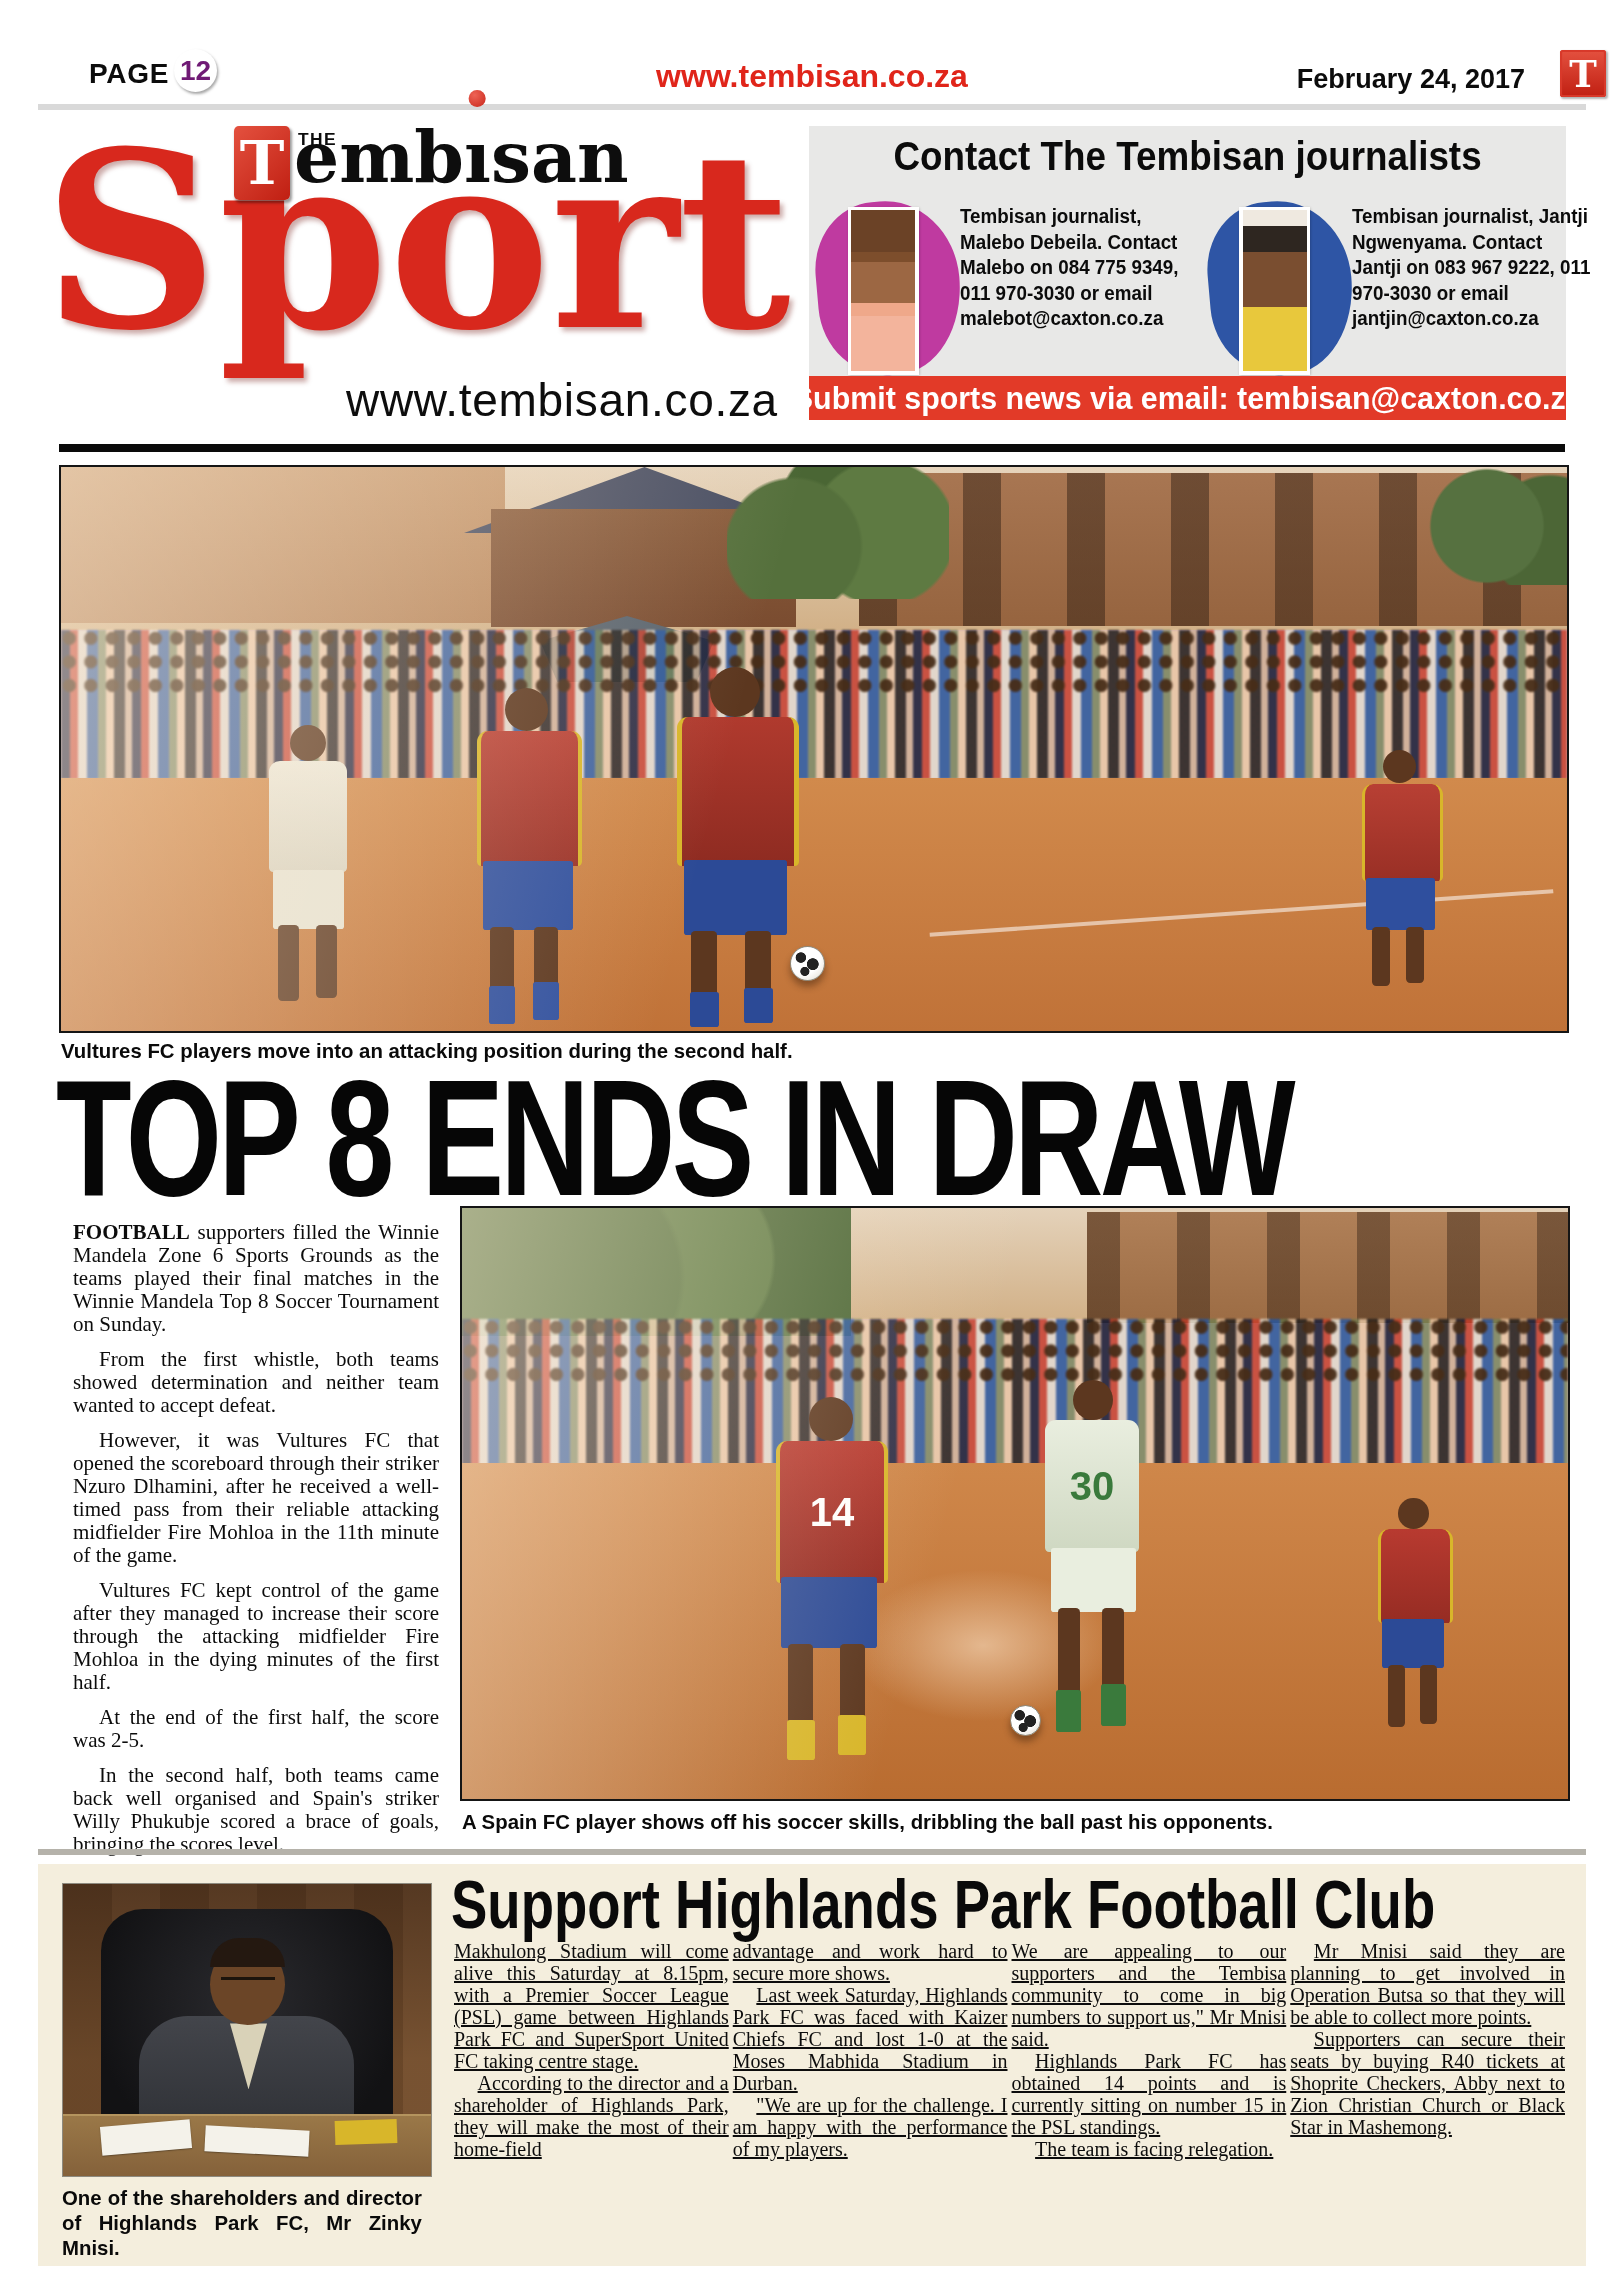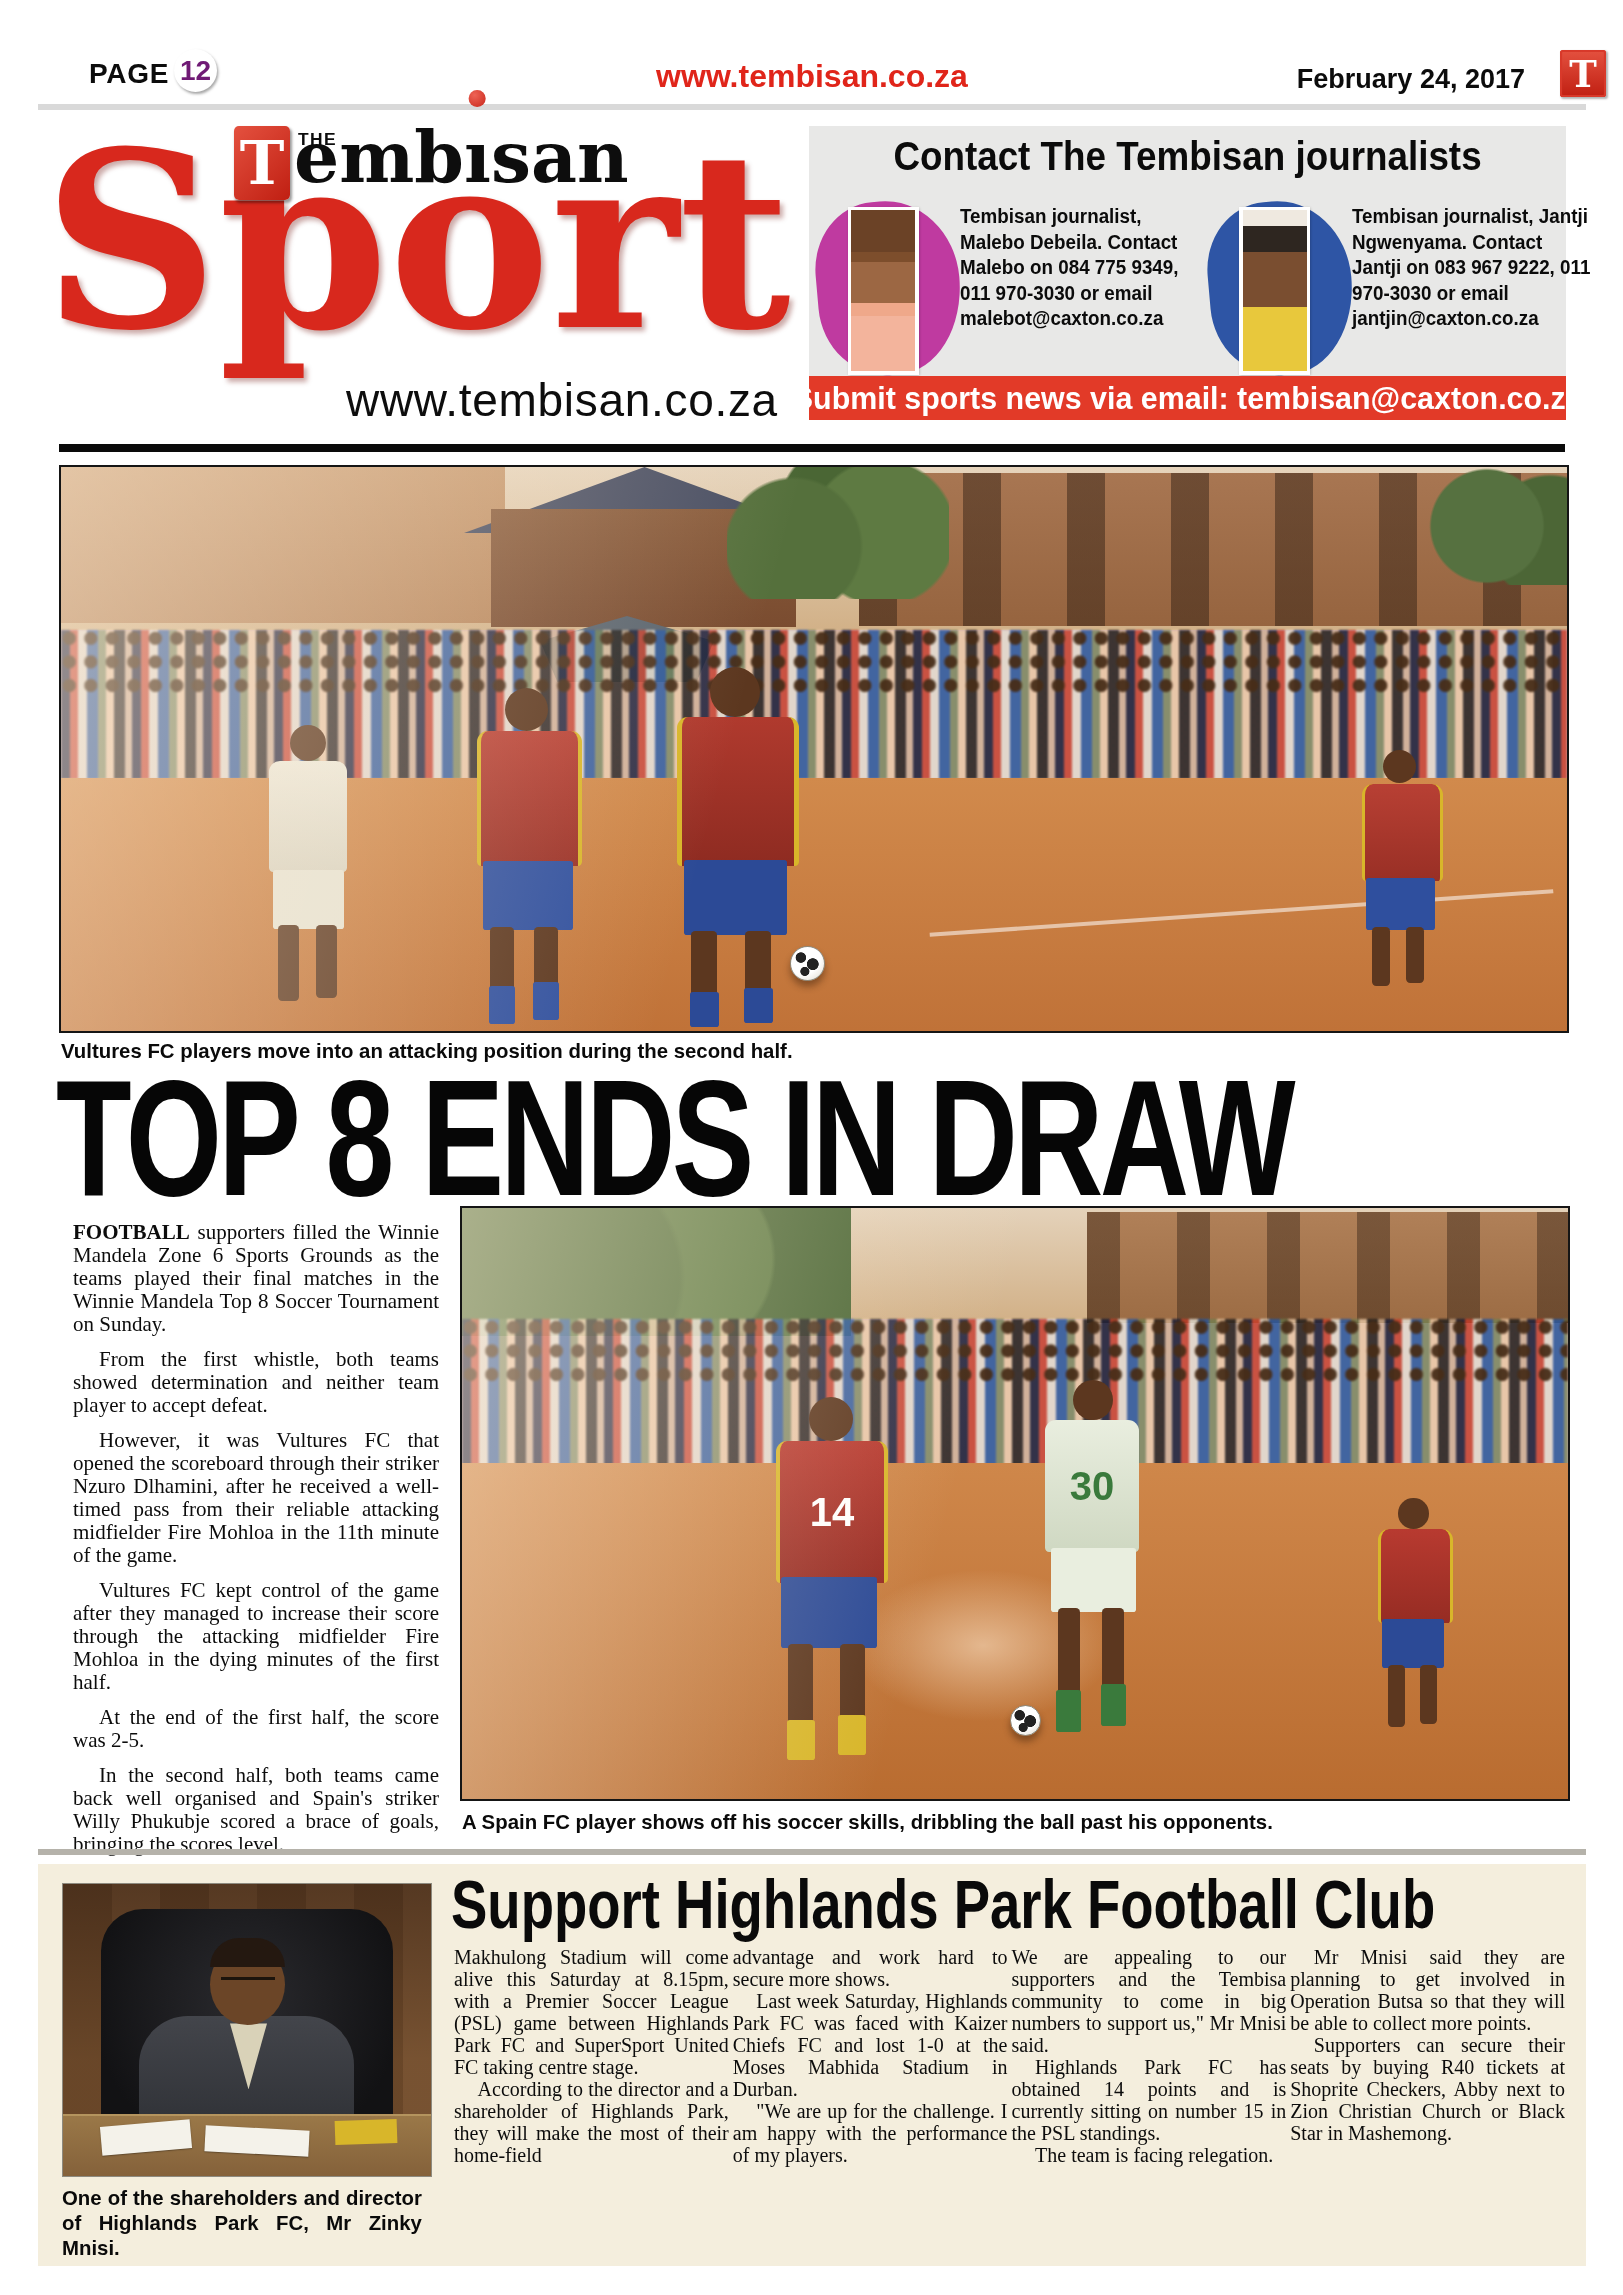--- a/index.html
+++ b/index.html
@@ -97,22 +97,22 @@
   .article p.first{text-indent:0;}
   .lead{font-weight:bold;}
 
   
   .bottom-rule{left:38px;top:1849px;width:1548px;height:5.6px;background:#b5b2aa;}
   .bottom-section{left:38px;top:1864px;width:1548px;height:402px;background:#f4eedd;}
   .photo3{position:absolute;left:24px;top:19.4px;width:368px;height:292px;overflow:hidden;border:0.7px solid #8d8a7f;}
   .caption3{position:absolute;left:24px;top:321px;width:371px;text-align:justify;}
   .bottom-headline{position:absolute;left:413px;top:5.6px;font:bold 69px/1 "Liberation Sans",sans-serif;
      transform:scaleX(.79);transform-origin:left top;white-space:nowrap;color:#0a0a0a;}
-  .bottom-cols{position:absolute;left:416px;top:82px;width:1111px;display:flex;gap:4px;
-     font:20px/22px "Liberation Serif",serif;text-align:justify;}
+  .bottom-cols{position:absolute;left:416px;top:76px;width:1111px;display:flex;gap:4px;
+     font:20px/22px "Liberation Serif",serif;text-align:justify;text-decoration:underline;}
   .bcol{flex:1;}
   .bcol p{margin:0;text-indent:23.6px;}
   .bcol p.noind{text-indent:0;}
 
   
   .wood{position:absolute;inset:0;background:repeating-linear-gradient(90deg,#6a4729 0 49px,#7a5433 49px 97px);}
   .wood-shade{position:absolute;inset:0;background:linear-gradient(rgba(30,15,8,.4),rgba(95,65,35,.1) 60%);}
   .chair{position:absolute;left:38px;top:25px;width:292px;height:243px;border-radius:42px 42px 12.5px 12.5px;
      background:radial-gradient(ellipse at 50% 38%, #2a2a2e, #121214 75%);}
   .desk{position:absolute;left:0;top:230px;width:368px;height:61px;background:linear-gradient(#9a7848,#84613a);
@@ -210,21 +210,21 @@
     <div class="ball" style="left:729px;top:479px;width:33px;height:33px;"></div>
     <div class="wash"></div>
   </div>
 
   <div class="abs caption caption1">Vultures FC players move into an attacking position during the second half.</div>
 
   <div class="abs headline1">TOP 8 ENDS IN DRAW</div>
 
   <div class="abs article">
     <p class="first"><span class="lead">FOOTBALL</span> <span>supporters filled the Winnie Mandela Zone 6 Sports Grounds as the teams played their final matches in the Winnie Mandela Top 8 Soccer Tournament on Sunday.</span></p>
-    <p>From the first whistle, both teams showed determination and neither team player to accept defeat.</p>
+    <p>From the first whistle, both teams showed determination and neither team wanted to accept defeat.</p>
     <p>However, it was Vultures FC that opened the scoreboard through their striker Nzuro Dlhamini, after he received a well-timed pass from their reliable attacking midfielder Fire Mohloa in the 11th minute of the game.</p>
     <p>Vultures FC kept control of the game after they managed to increase their score through the attacking midfielder Fire Mohloa in the dying minutes of the first half.</p>
     <p>At the end of the first half, the score was 2-5.</p>
     <p>In the second half, both teams came back well organised and Spain's striker Willy Phukubje scored a brace of goals, bringing the scores level.</p>
     <p>Crucial chances missed by both sides resulted in the boys walking off the field with a 2-2 draw.</p>
   </div>
 
   <div class="abs photo photo2">
     <div class="abs" style="left:0;top:0;width:1106px;height:111px;background:linear-gradient(#e4d2ba,#d2b188);"></div>
     <div class="abs" style="left:0;top:0;width:389px;height:128px;background:radial-gradient(circle at 25% 55%,#55703c 0 40%,transparent 42%),radial-gradient(circle at 55% 40%,#5e7a42 0 42%,transparent 44%),radial-gradient(circle at 82% 55%,#4a6634 0 38%,transparent 40%);"></div>

